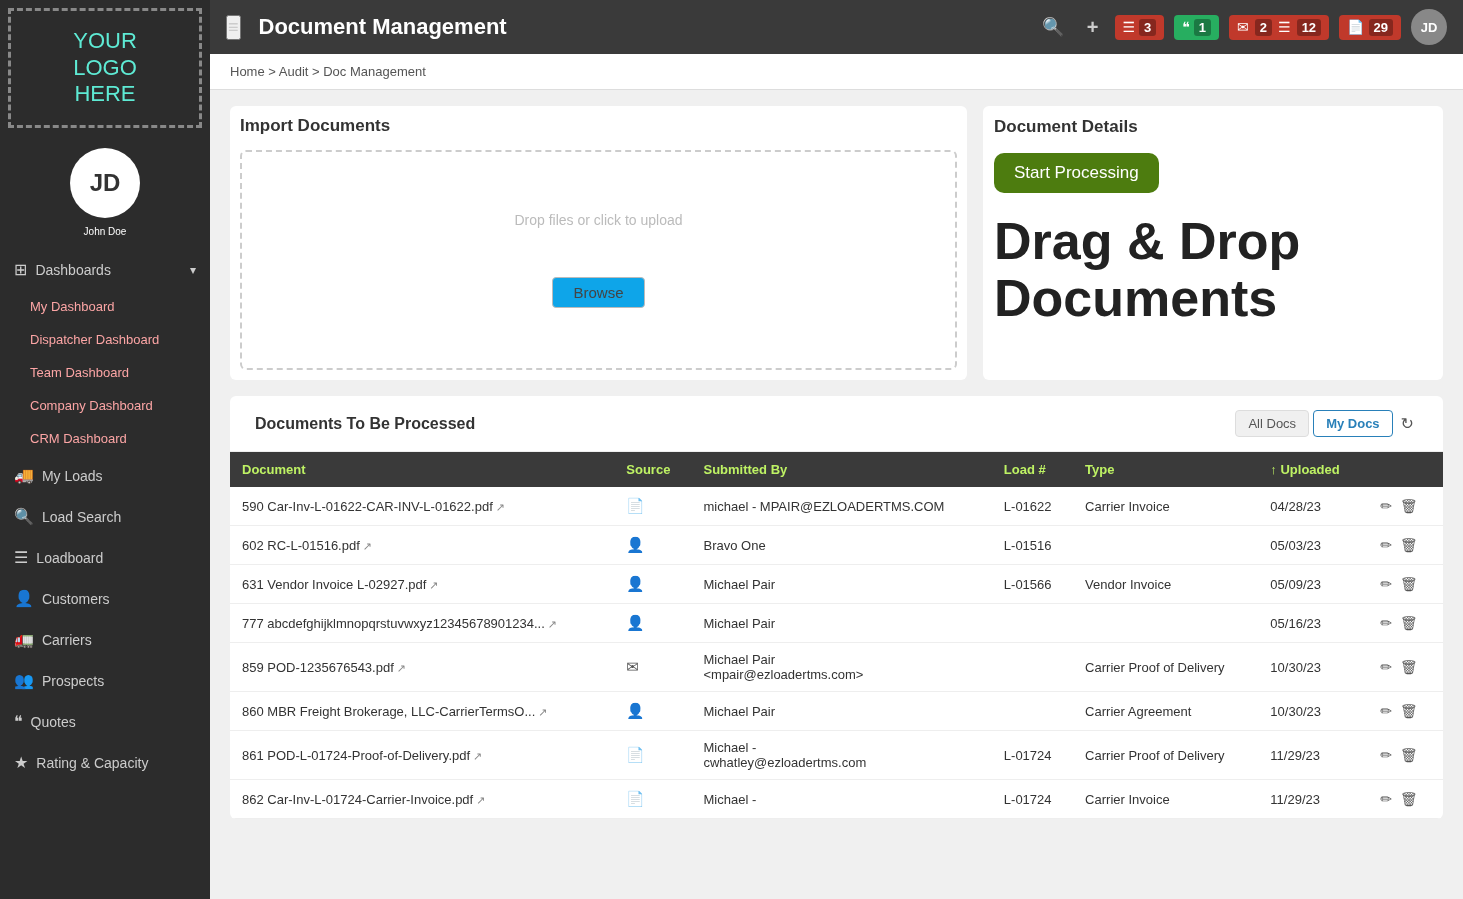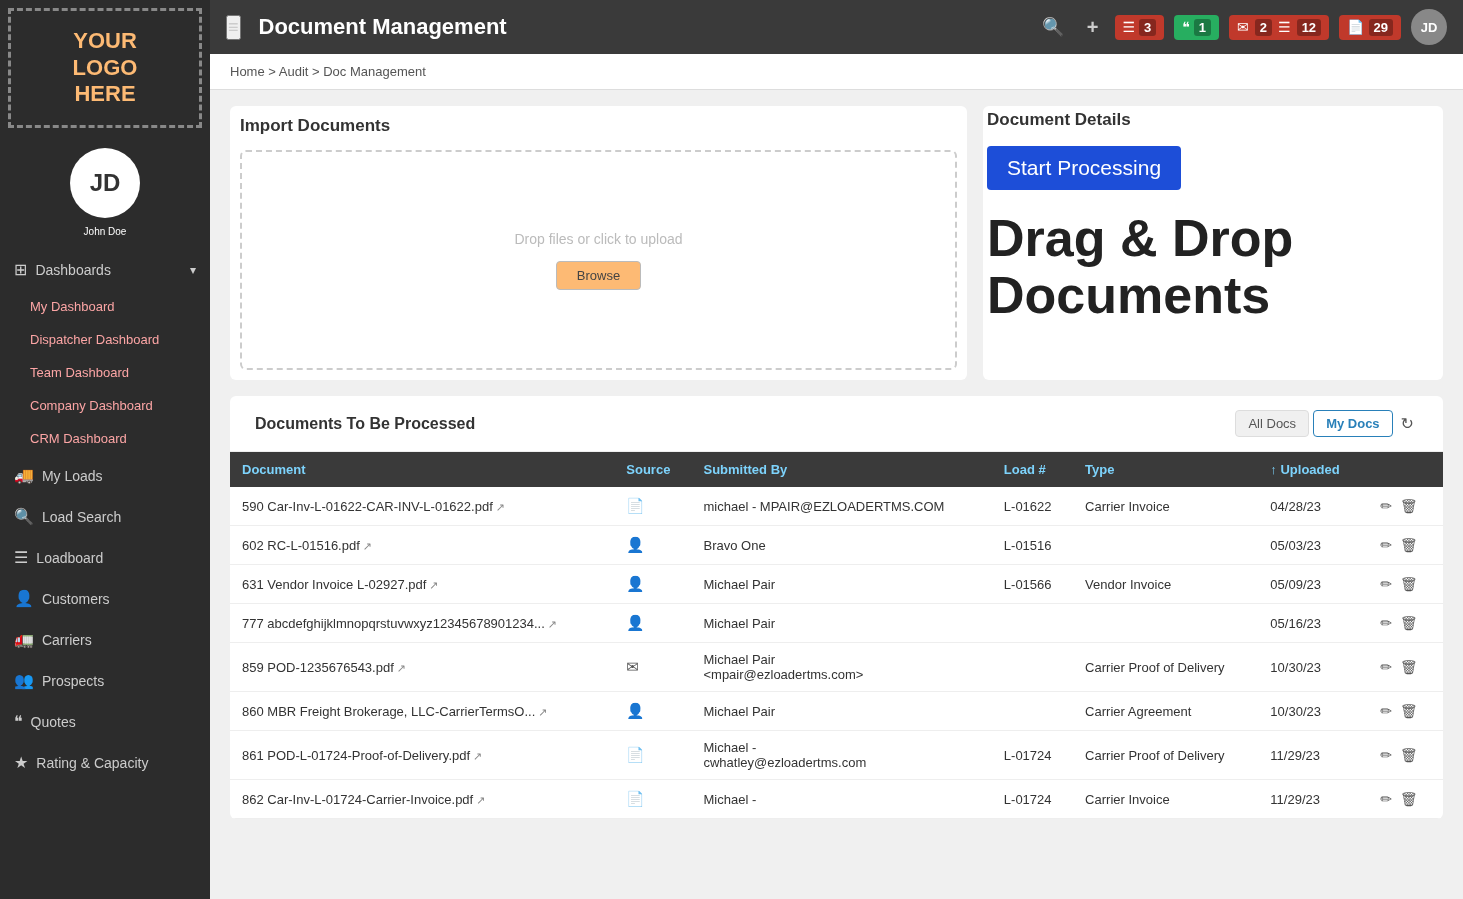--- a/index.html
+++ b/index.html
@@ -19,22 +19,22 @@
       background: #2c2c2c;
       padding: 10px;
       text-align: center;
       border: 3px dashed #888;
       margin: 8px;
       min-height: 120px;
       display: flex; align-items: center; justify-content: center;
     }
     #logo-text {
       font-size: 22px;
-      font-weight: bold;
-      color: #fdba74;
+      font-weight: normal;
+      color: #5eead4;
       line-height: 1.2;
     }
     #user-profile {
       text-align: center;
       padding: 12px 10px;
     }
     #avatar-circle {
       width: 70px; height: 70px;
       border-radius: 50%;
       background: #fff;
@@ -157,50 +157,50 @@
       border: 2px dashed #ccc;
       border-radius: 6px;
       padding: 60px 20px;
       text-align: center;
       color: #bbb;
       font-size: 14px;
       min-height: 220px;
       display: flex;
       flex-direction: column;
       align-items: center;
-      justify-content: center;
+      justify-content: space-between;
       gap: 14px;
       cursor: pointer;
     }
     #browse-btn {
-      background: #fdba74;
+      background: #0ea5e9;
       border: 1px solid #bbb;
       border-radius: 4px;
       padding: 6px 20px;
-      font-size: 13px;
+      font-size: 15px;
       cursor: pointer;
       color: #444;
     }
 
     
     #doc-details-panel {
       background: #fff;
       border-radius: 6px;
-      padding: 4px;
+      padding: 11px;
       width: 460px;
       min-width: 380px;
     }
     #doc-details-panel h2 { font-size: 17px; margin-bottom: 16px; color: #333; }
     #start-processing-btn {
-      background: #1d4ed8;
+      background: #4d7c0f;
       color: #fff;
       border: none;
-      border-radius: 4px;
+      border-radius: 10px;
       padding: 10px 20px;
-      font-size: 21px;
+      font-size: 17px;
       cursor: pointer;
     }
     #drag-drop-promo {
       margin-top: 20px;
       font-size: 52px;
       font-weight: bold;
       color: #222;
       line-height: 1.1;
     }
 
@@ -230,21 +230,21 @@
     .docs-filter-btn.active {
       background: #fff;
       color: #2980b9;
       font-weight: bold;
       border-color: #2980b9;
     }
     .docs-filter-group { display: flex; gap: 4px; align-items: center; }
     #refresh-btn { background: none; border: none; font-size: 16px; cursor: pointer; color: #555; padding: 4px; }
 
     table { width: 100%; border-collapse: collapse; }
-    thead tr { background: #3a3a3a; color: #7dd3fc; }
+    thead tr { background: #3a3a3a; color: #bef264; }
     thead th { padding: 10px 12px; text-align: left; font-size: 13px; font-weight: 600; }
     thead th.sortable { cursor: pointer; }
     tbody tr { border-bottom: 1px solid #eee; }
     tbody td { padding: 9px 12px; font-size: 13px; color: #333; }
     .doc-link { color: #333; text-decoration: none; }
     .ext-link-icon { font-size: 11px; color: #888; margin-left: 3px; }
     .source-icon { font-size: 15px; color: #555; }
     .action-btn { background: none; border: none; cursor: pointer; font-size: 14px; color: #555; padding: 2px 4px; }
   </style>
 </head>

